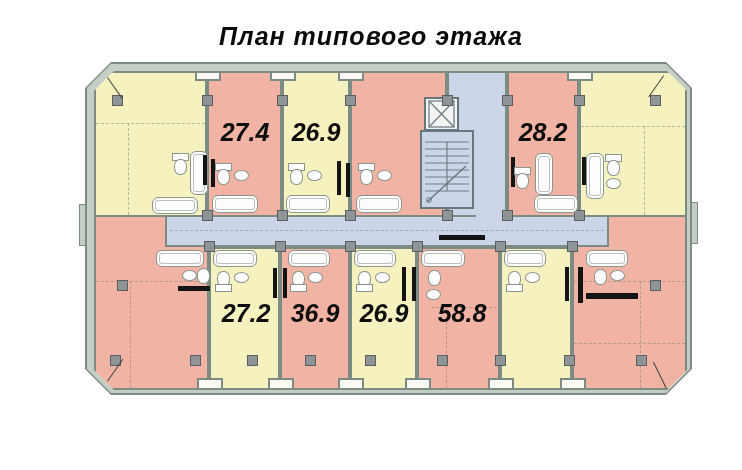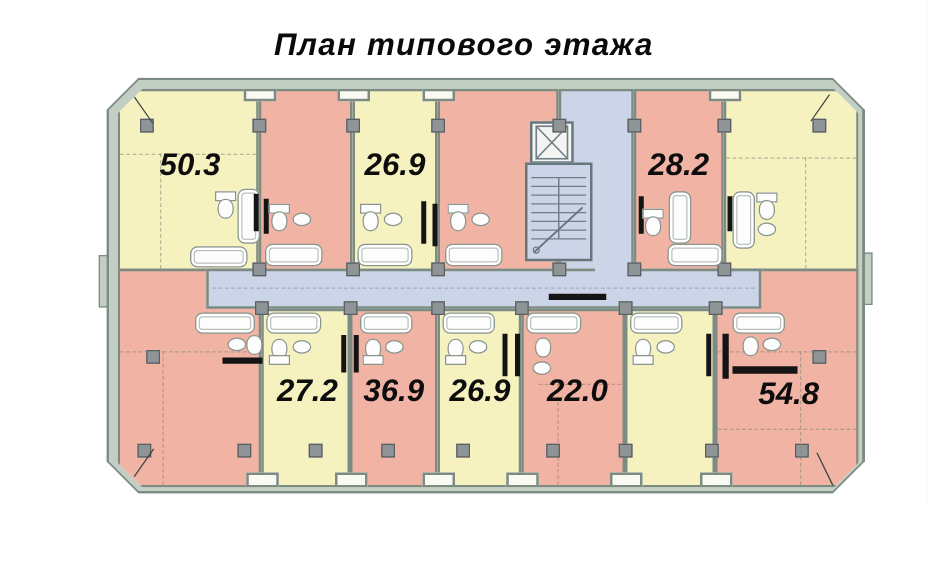--- a/index.html
+++ b/index.html
@@ -220,24 +220,23 @@
     <div class="tub" style="left:492px;top:179px;width:40px;height:15px;"></div>
     <div class="bowl" style="left:500px;top:198px;width:11px;height:14px;"></div>
     <div class="sink" style="left:516px;top:199px;width:13px;height:9px;"></div>
     <div class="door" style="left:492px;top:222px;width:52px;height:6px;"></div>
 
     <div class="swing" style="left:13px;top:5px;width:27px;transform:rotate(55deg);"></div>
     <div class="swing" style="left:570px;top:5px;width:26px;transform:rotate(125deg);"></div>
     <div class="swing" style="left:13px;top:310px;width:27px;transform:rotate(-55deg);"></div>
     <div class="swing" style="left:560px;top:291px;width:29px;transform:rotate(64deg);"></div>
 
-    <div class="area" style="left:58px;top:47px;">50.3</div>
+    <div class="area" style="left:151px;top:47px;">27.4</div>
     <div class="area" style="left:222px;top:47px;">26.9</div>
     <div class="area" style="left:449px;top:47px;">28.2</div>
     <div class="area" style="left:152px;top:228px;">27.2</div>
     <div class="area" style="left:221px;top:228px;">36.9</div>
     <div class="area" style="left:290px;top:228px;">26.9</div>
-    <div class="area" style="left:368px;top:228px;">22.0</div>
-    <div class="area" style="left:537px;top:230px;">54.8</div>
+    <div class="area" style="left:368px;top:228px;">58.8</div>
 
   </div>
  </div>
 </div>
 
 </body></html>

